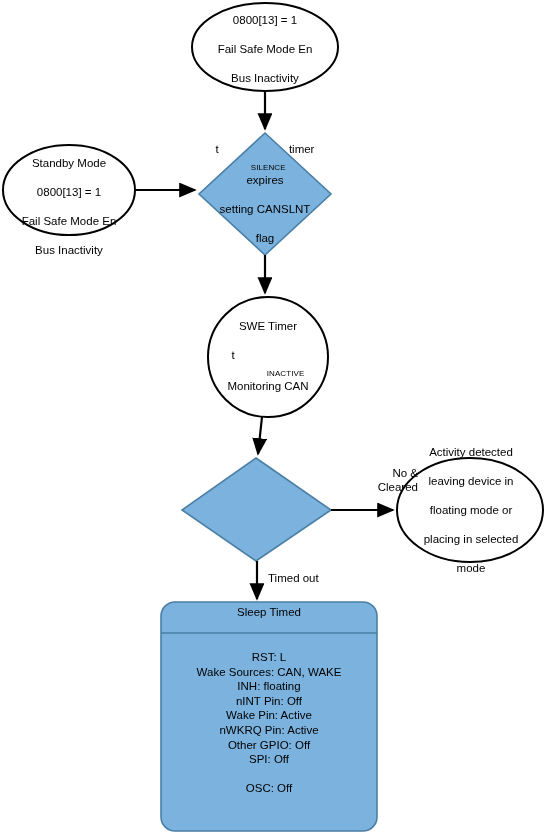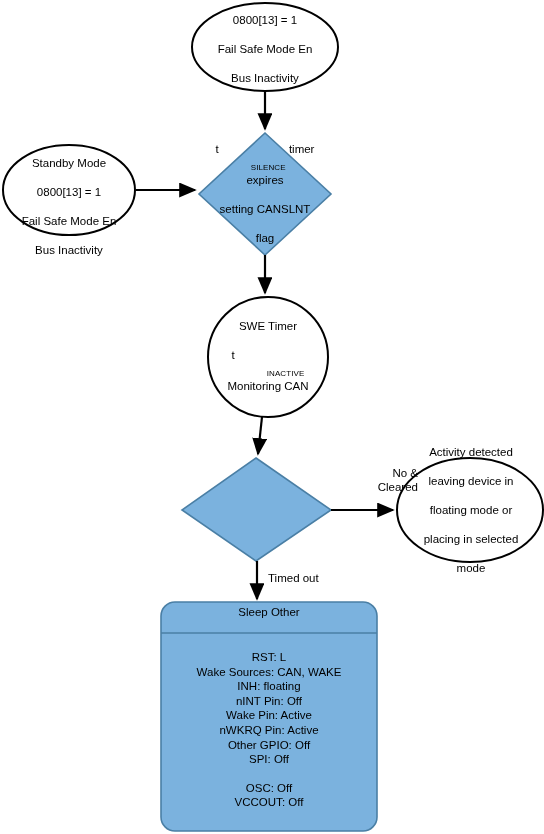--- a/index.html
+++ b/index.html
@@ -158,29 +158,28 @@
       <div>placing in selected</div>
       <div>mode</div>
     </div>
   </div>
 
   <div class="edge-label" style="left:348px; top:466px; width:70px;">No &amp;
 Cleared</div>
 
   <div class="edge-label" style="left:268px; top:571px; width:80px; text-align:left;">Timed out</div>
 
-  <div class="sleep-title">Sleep Other</div>
+  <div class="sleep-title">Sleep Timed</div>
 
   <div class="sleep-body">
     <div>RST: L</div>
     <div>Wake Sources: CAN, WAKE</div>
     <div>INH: floating</div>
     <div>nINT Pin: Off</div>
     <div>Wake Pin: Active</div>
     <div>nWKRQ Pin: Active</div>
     <div>Other GPIO: Off</div>
     <div>SPI: Off</div>
     <span class="gap"></span>
     <div>OSC: Off</div>
-    <div><span>V</span><span class="sub">CCOUT</span><span>: Off</span></div>
   </div>
 
 </div>
 
 </body></html>

